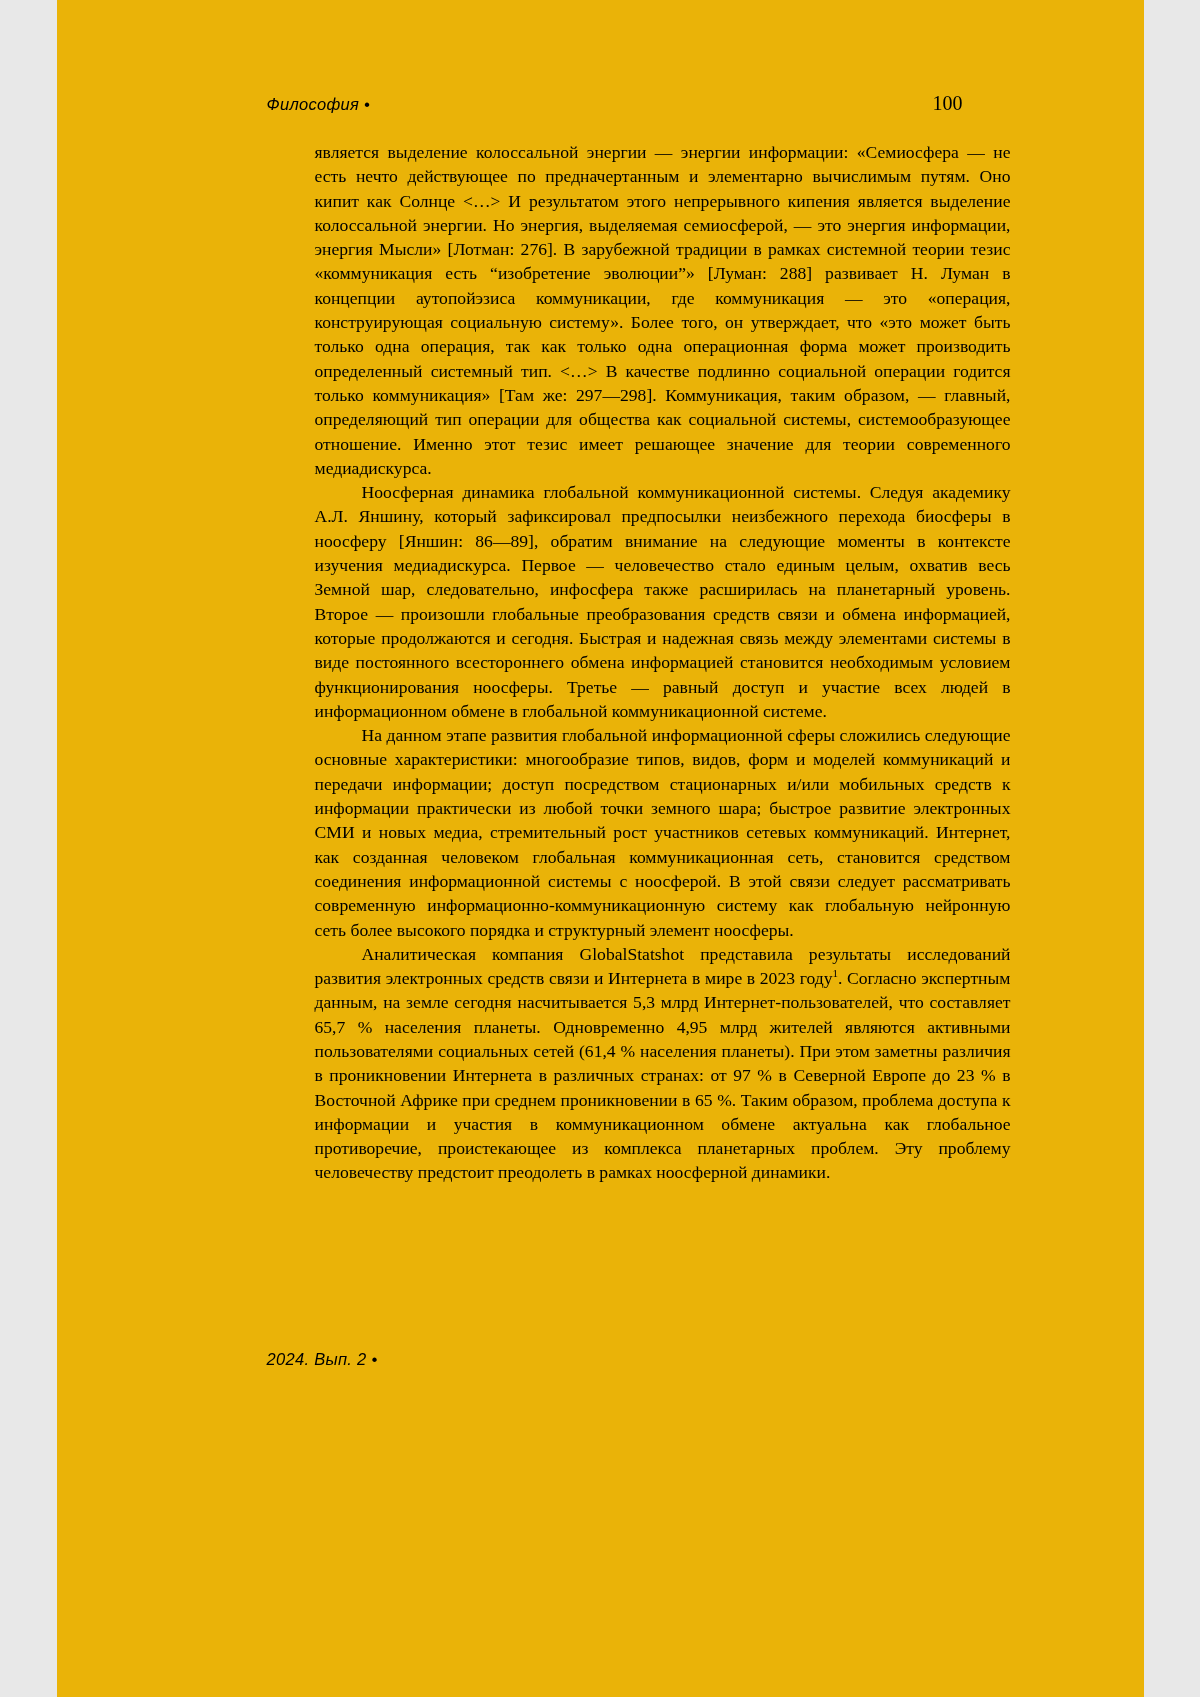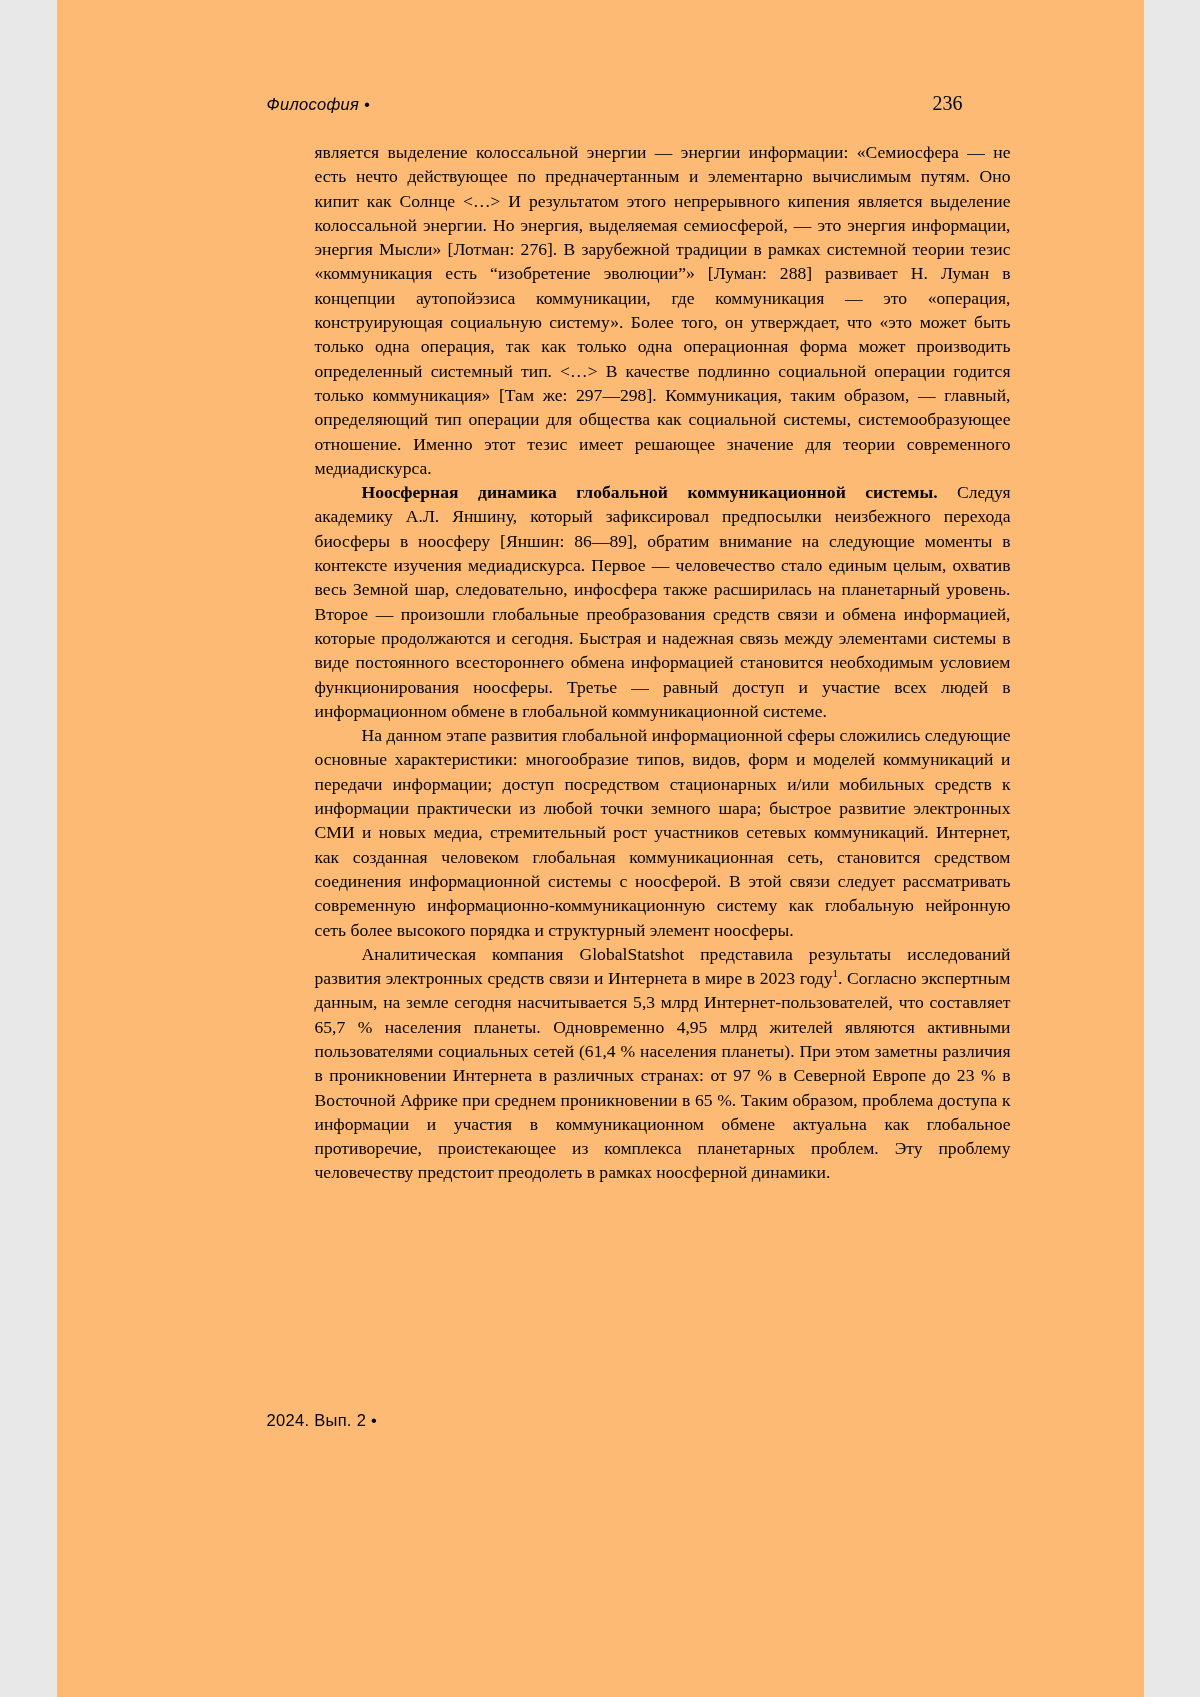--- a/index.html
+++ b/index.html
@@ -5,21 +5,21 @@
   html, body {
     margin: 0;
     padding: 0;
     background: #e8e8e8;
   }
   .page {
     position: relative;
     width: 1087px;
     height: 1697px;
     margin: 0 auto;
-    background: #fdba74;
+    background: #eab308;
     color: #000000;
     overflow: hidden;
   }
   .header {
     position: absolute;
     left: 210px;
     top: 92px;
     width: 696px;
     display: flex;
     justify-content: space-between;
@@ -50,21 +50,21 @@
   }
   .body-text p {
     margin: 0;
     padding: 0;
     text-indent: 47px;
   }
   .body-text p.no-indent {
     text-indent: 0;
   }
   .body-text b {
-    font-weight: bold;
+    font-weight: normal;
   }
   sup {
     font-size: 11px;
     line-height: 0;
     vertical-align: super;
   }
   .footnote-area {
     position: absolute;
     left: 210px;
     top: 1266px;
@@ -82,34 +82,35 @@
     font-size: 15.8px;
     line-height: 21.5px;
     text-align: justify;
     text-indent: 28px;
     hyphens: auto;
     -webkit-hyphens: auto;
   }
   .footer {
     position: absolute;
     left: 210px;
-    top: 1411px;
+    top: 1350px;
     font-family: "Liberation Sans", sans-serif;
+    font-style: italic;
     font-size: 16.5px;
     letter-spacing: 0.3px;
   }
 </style>
 </head>
 <body>
 
 <div class="page">
 
   <div class="header">
     <span class="running-title">Философия •</span>
-    <span class="page-number">236</span>
+    <span class="page-number">100</span>
   </div>
 
   <div class="body-text" lang="ru">
     <p class="no-indent">является выделение колоссальной энергии — энергии информации: «Семиосфера — не есть нечто действующее по предначертанным и элементарно вычислимым путям. Оно кипит как Солнце &lt;…&gt; И результатом этого непрерывного кипения является выделение колоссальной энергии. Но энергия, выделяемая семиосферой, — это энергия информации, энергия Мысли» [Лотман: 276]. В зарубежной традиции в рамках системной теории тезис «коммуникация есть “изобретение эволюции”» [Луман: 288] развивает Н. Луман в концепции аутопойэзиса коммуникации, где коммуникация — это «операция, конструирующая социальную систему». Более того, он утверждает, что «это может быть только одна операция, так как только одна операционная форма может производить определенный системный тип. &lt;…&gt; В качестве подлинно социальной операции годится только коммуникация» [Там же: 297—298]. Коммуникация, таким образом, — главный, определяющий тип операции для общества как социальной системы, системообразующее отношение. Именно этот тезис имеет решающее значение для теории современного медиадискурса.</p>
     <p><b>Ноосферная динамика глобальной коммуникационной системы.</b> <span>Следуя академику А.Л. Яншину, который зафиксировал предпосылки неизбежного перехода биосферы в ноосферу [Яншин: 86—89], обратим внимание на следующие моменты в контексте изучения медиадискурса. Первое — человечество стало единым целым, охватив весь Земной шар, следовательно, инфосфера также расширилась на планетарный уровень. Второе — произошли глобальные преобразования средств связи и обмена информацией, которые продолжаются и сегодня. Быстрая и надежная связь между элементами системы в виде постоянного всестороннего обмена информацией становится необходимым условием функционирования ноосферы. Третье — равный доступ и участие всех людей в информационном обмене в глобальной коммуникационной системе.</span></p>
     <p>На данном этапе развития глобальной информационной сферы сложились следующие основные характеристики: многообразие типов, видов, форм и моделей коммуникаций и передачи информации; доступ посредством стационарных и/или мобильных средств к информации практически из любой точки земного шара; быстрое развитие электронных СМИ и новых медиа, стремительный рост участников сетевых коммуникаций. Интернет, как созданная человеком глобальная коммуникационная сеть, становится средством соединения информационной системы с ноосферой. В этой связи следует рассматривать современную информационно-коммуникационную систему как глобальную нейронную сеть более высокого порядка и структурный элемент ноосферы.</p>
     <p><span>Аналитическая компания GlobalStatshot представила результаты исследований развития электронных средств связи и Интернета в мире в 2023 году</span><sup>1</sup><span>. Согласно экспертным данным, на земле сегодня насчитывается 5,3 млрд Интернет-пользователей, что составляет 65,7 % населения планеты. Одновременно 4,95 млрд жителей являются активными пользователями социальных сетей (61,4 % населения планеты). При этом заметны различия в проникновении Интернета в различных странах: от 97 % в Северной Европе до 23 % в Восточной Африке при среднем проникновении в 65 %. Таким образом, проблема доступа к информации и участия в коммуникационном обмене актуальна как глобальное противоречие, проистекающее из комплекса планетарных проблем. Эту проблему человечеству предстоит преодолеть в рамках ноосферной динамики.</span></p>
   </div>
 
 

